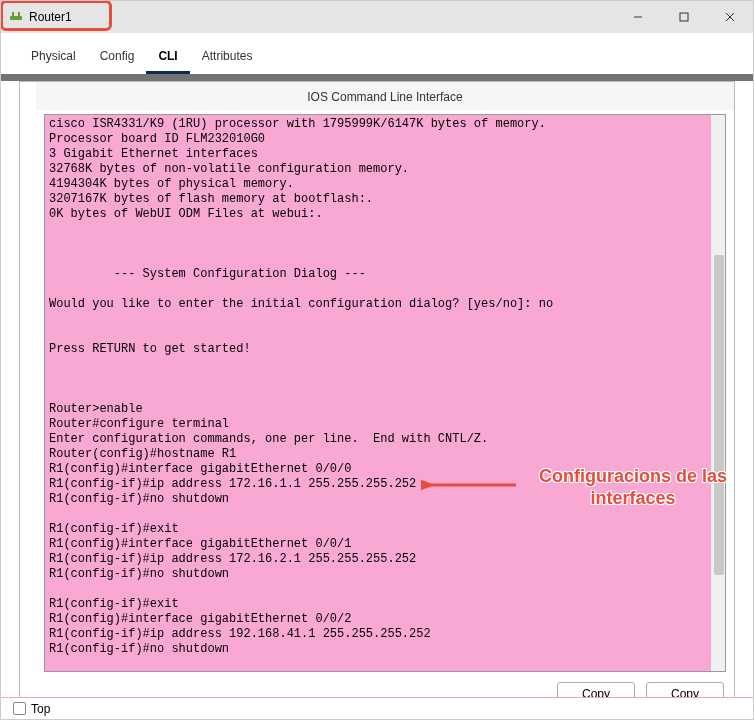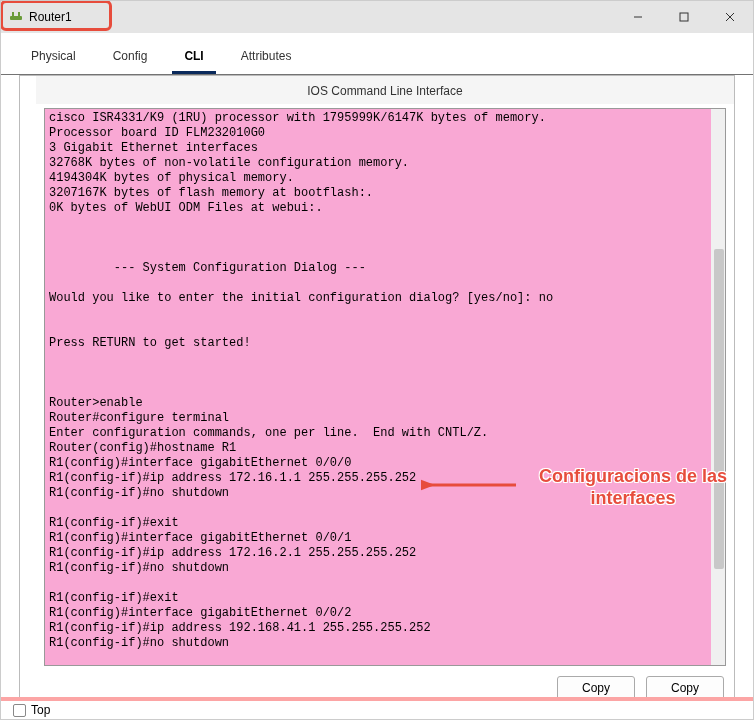--- a/index.html
+++ b/index.html
@@ -53,23 +53,23 @@
   .ctrl-btn {
     width: 46px;
     display: flex;
     align-items: center;
     justify-content: center;
     color: #555;
     cursor: pointer;
   }
   .tabs {
     display: flex;
-    gap: 13px;
+    gap: 0;
     padding: 10px 18px 0 18px;
-    border-bottom: 1px solid #737373;
+    border-bottom: 7px solid #737373;
   }
   .tab {
     padding: 6px 12px 8px 12px;
     font-size: 12px;
     color: #333;
     cursor: pointer;
     border-bottom: 2px solid transparent;
   }
   .tab.active {
     border-bottom: 3px solid #0a2a5c;
@@ -142,21 +142,21 @@
     cursor: pointer;
   }
   .bottom-bar {
     position: absolute;
     left: 0; right: 0; bottom: 0;
     height: 22px;
     display: flex;
     align-items: center;
     padding: 0 12px;
     background: #fff;
-    border-top: 4px solid #fca5a5;
+    border-top: 1px solid #fca5a5;
   }
   .checkbox {
     width: 13px; height: 13px;
     border: 1px solid #888;
     border-radius: 2px;
     margin-right: 5px;
     background: #fff;
   }
   .annotation {
     position: absolute;

